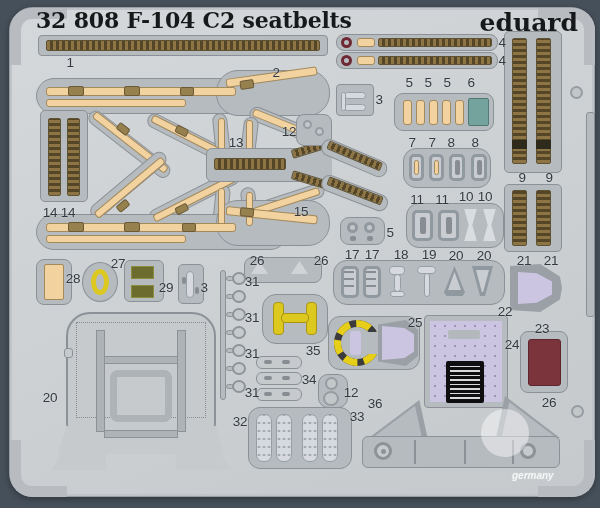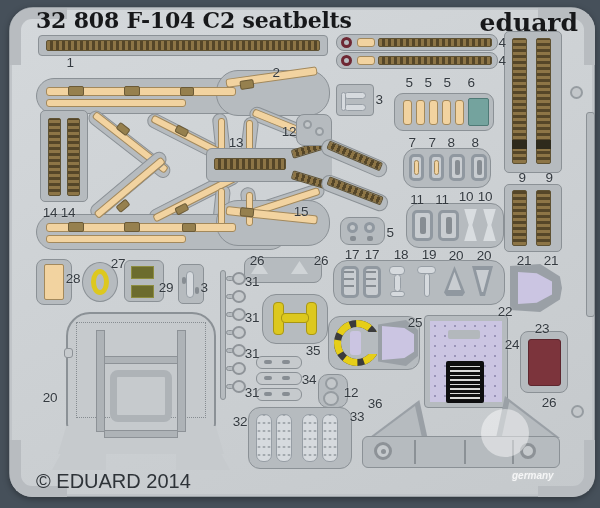--- a/index.html
+++ b/index.html
@@ -423,17 +423,16 @@
       <span class="part-label" style="left: 252px; top: 353px;">31</span>
       <span class="part-label" style="left: 252px; top: 392px;">31</span>
       <span class="part-label" style="left: 240px; top: 421px;">32</span>
       <span class="part-label" style="left: 357px; top: 416px;">33</span>
       <span class="part-label" style="left: 309px; top: 379px;">34</span>
       <span class="part-label" style="left: 313px; top: 350px;">35</span>
       <span class="part-label" style="left: 375px; top: 403px;">36</span>
       <span class="part-label" style="left: 549px; top: 402px;">26</span>
     </div>
 
-  <div class="p foot" style="left:36px;top:470px;">© EDUARD 2014</div>
 
   <div class="p" style="left:481px;top:409px;width:48px;height:48px;border-radius:50%;background:rgba(255,255,255,.45);z-index:8;"></div>
   <div class="wm" style="left:512px;top:470px;font-size:10px;color:rgba(255,255,255,.8);">germany</div>
 </div>
 
 </body></html>

